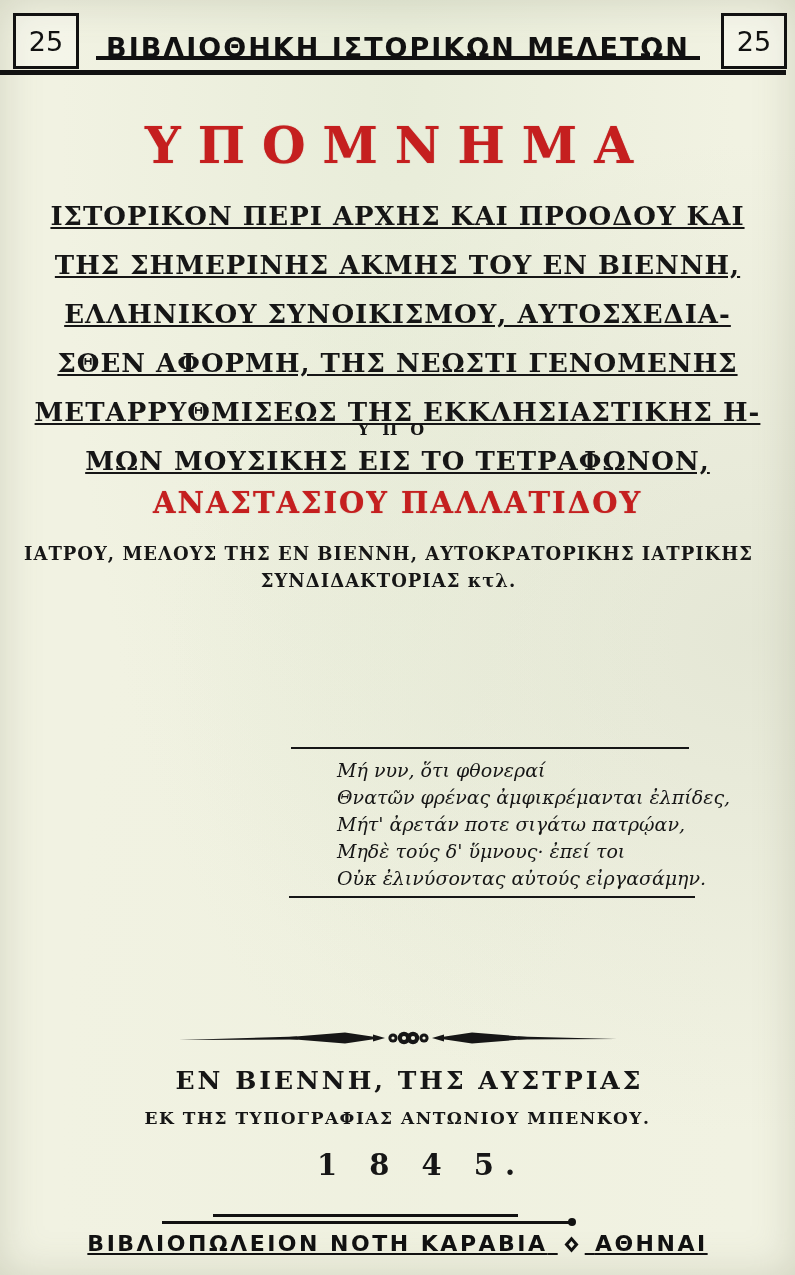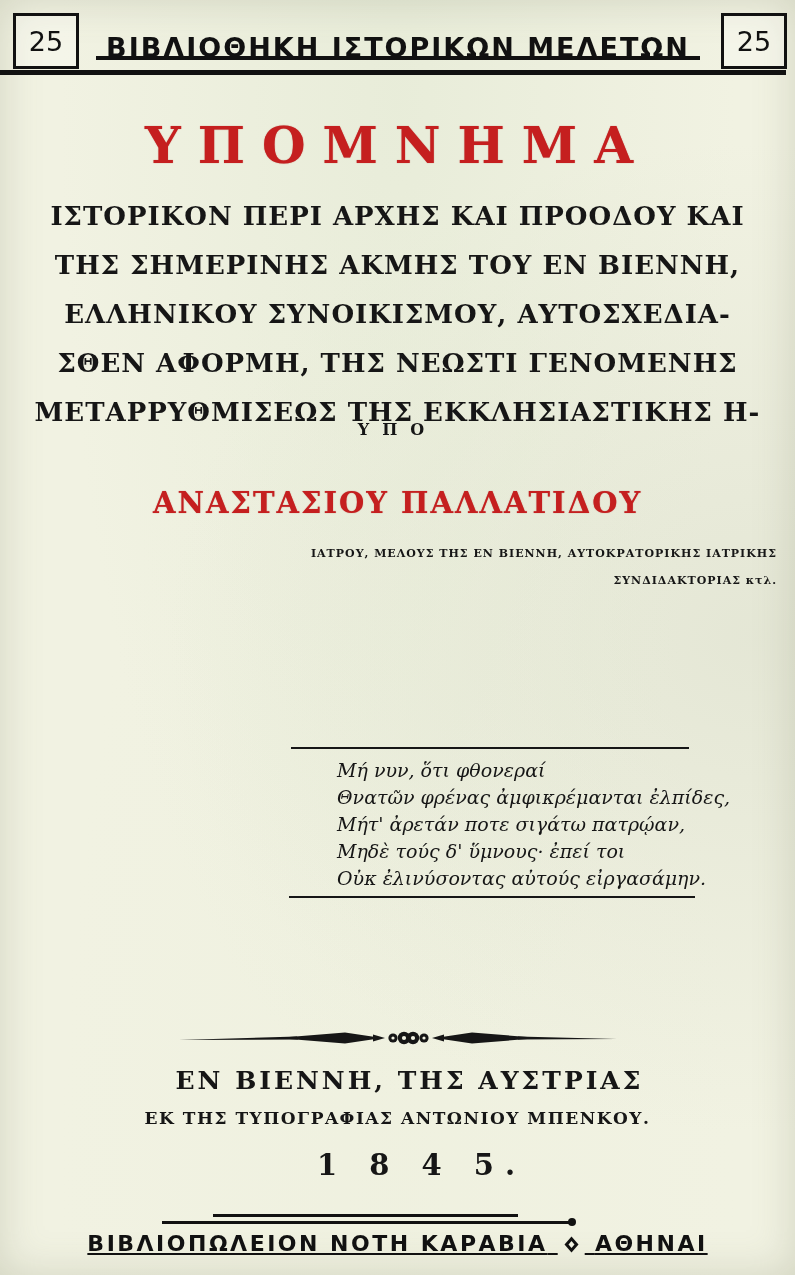--- a/index.html
+++ b/index.html
@@ -45,34 +45,34 @@
 
   
   .main-title{
     top:116px;font-weight:bold;font-size:50px;
     letter-spacing:17px;color:#c51f1f;white-space:nowrap;
     text-shadow:0 0 1px rgba(160,20,20,.6);
   }
   .subtitle{
     top:192px;left:0;width:795px;
     font-weight:bold;font-size:26px;line-height:49px;
-    letter-spacing:1px;text-align:center;white-space:nowrap;
+    letter-spacing:1px;text-align:center;white-space:nowrap;text-decoration:underline;
   }
   .byline{
     top:420px;font-weight:bold;font-size:16px;letter-spacing:13px;
   }
   .author{
     top:458px;font-weight:bold;font-size:29px;letter-spacing:2px;
     color:#c51f1f;white-space:nowrap;
     text-shadow:0 0 1px rgba(160,20,20,.6);
     margin-top:28px;
   }
   .credentials{
-    top:540px;left:0;width:777px;text-align:right;
-    font-weight:bold;font-size:11px;line-height:27px;letter-spacing:1px;
+    top:540px;left:0;width:777px;text-align:center;
+    font-weight:bold;font-size:18px;line-height:27px;letter-spacing:1px;
     white-space:nowrap;
   }
 
   
   .rule-above-epigraph{top:747px;left:291px;width:398px;height:2px;background:#161616;}
   .epigraph{
     top:757px;left:337px;width:380px;
     font-style:italic;font-size:19px;line-height:27px;
     text-align:left;white-space:nowrap;
   }
@@ -115,20 +115,21 @@
   <div class="abs header-rule"></div>
 
   <div class="abs ctr main-title">ΥΠΟΜΝΗΜΑ</div>
 
   <div class="abs subtitle">
     <div>ΙΣΤΟΡΙΚΟΝ ΠΕΡΙ ΑΡΧΗΣ ΚΑΙ ΠΡΟΟΔΟΥ ΚΑΙ</div>
     <div>ΤΗΣ ΣΗΜΕΡΙΝΗΣ ΑΚΜΗΣ ΤΟΥ ΕΝ ΒΙΕΝΝΗ,</div>
     <div>ΕΛΛΗΝΙΚΟΥ ΣΥΝΟΙΚΙΣΜΟΥ, ΑΥΤΟΣΧΕΔΙΑ-</div>
     <div>ΣΘΕΝ ΑΦΟΡΜΗ, ΤΗΣ ΝΕΩΣΤΙ ΓΕΝΟΜΕΝΗΣ</div>
     <div>ΜΕΤΑΡΡΥΘΜΙΣΕΩΣ ΤΗΣ ΕΚΚΛΗΣΙΑΣΤΙΚΗΣ Η-</div>
+    <div>ΜΩΝ ΜΟΥΣΙΚΗΣ ΕΙΣ ΤΟ ΤΕΤΡΑΦΩΝΟΝ,</div>
   </div>
 
   <div class="abs ctr byline">ΥΠΟ</div>
   <div class="abs ctr author">ΑΝΑΣΤΑΣΙΟΥ ΠΑΛΛΑΤΙΔΟΥ</div>
   <div class="abs credentials">
     <div>ΙΑΤΡΟΥ, ΜΕΛΟΥΣ ΤΗΣ ΕΝ ΒΙΕΝΝΗ, ΑΥΤΟΚΡΑΤΟΡΙΚΗΣ ΙΑΤΡΙΚΗΣ</div>
     <div>ΣΥΝΔΙΔΑΚΤΟΡΙΑΣ κτλ.</div>
   </div>
 
   <div class="abs rule-above-epigraph"></div>

